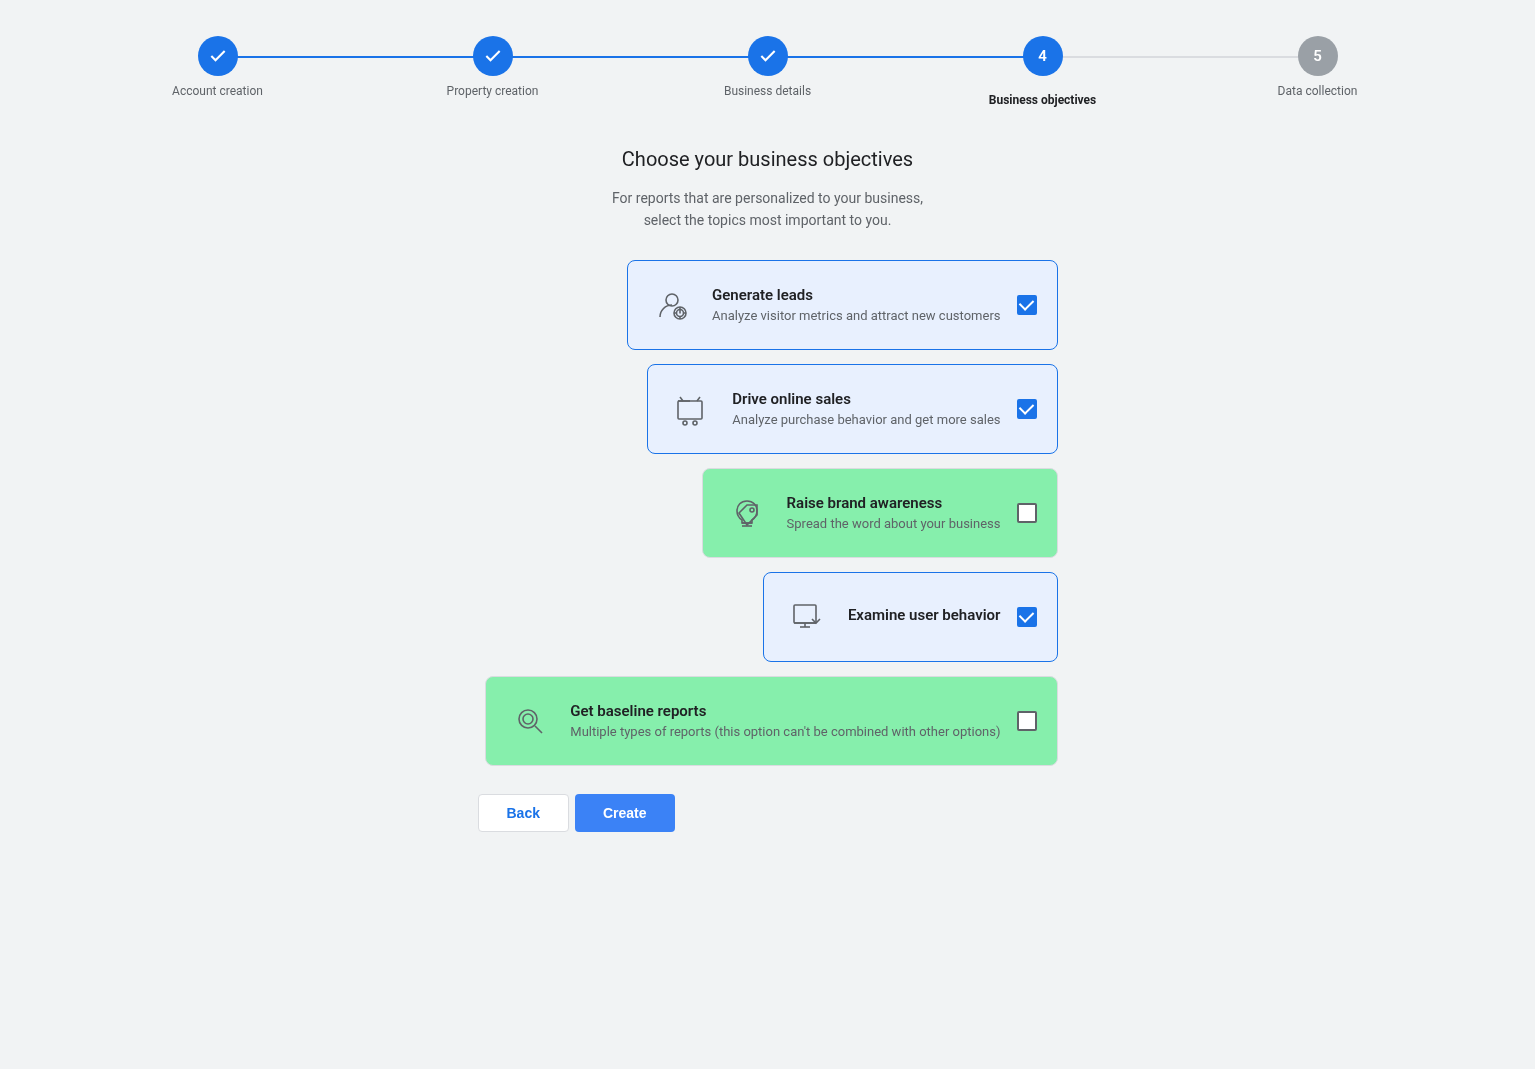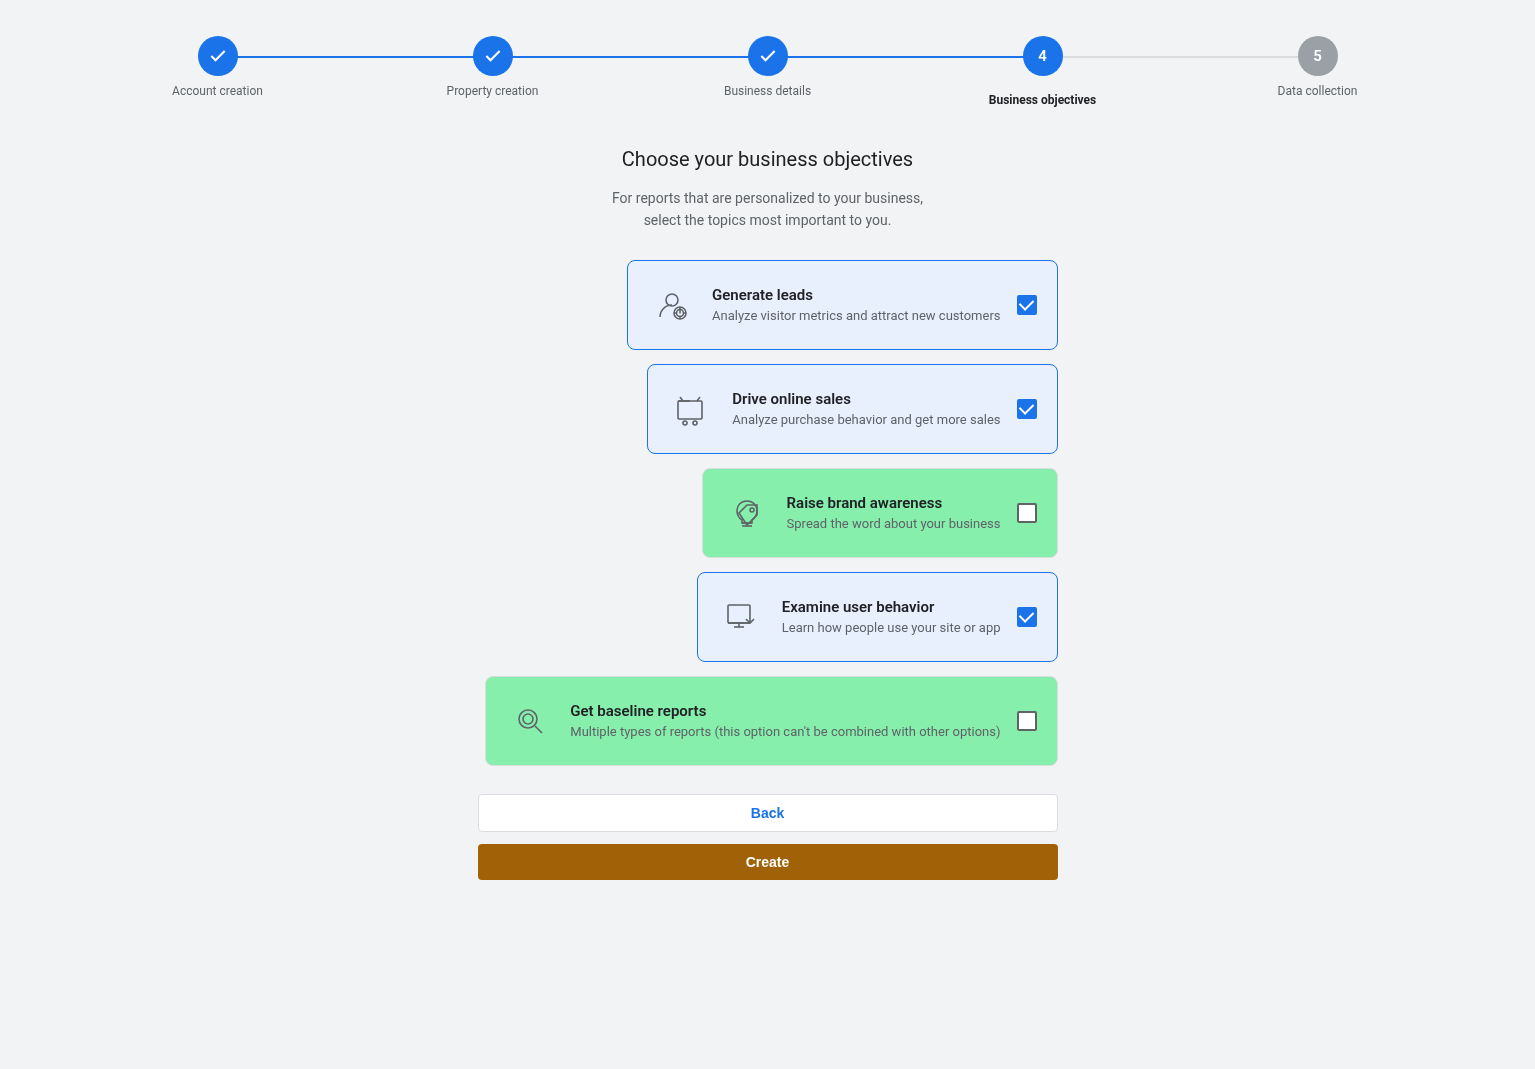--- a/index.html
+++ b/index.html
@@ -168,40 +168,39 @@
       width: 11px;
       height: 7px;
       border-left: 2px solid #fff;
       border-bottom: 2px solid #fff;
       transform: rotate(-45deg) translate(1px, -1px);
     }
 
     
     .buttons-row {
       display: flex;
-      gap: 12px;
+      gap: 6px;
       margin-top: 28px;
       width: 580px;
-      flex-direction: column;
     }
     .btn-back {
       padding: 10px 28px;
       border: 1px solid #dadce0;
       border-radius: 4px;
       background: #fff;
       color: #1a73e8;
       font-size: 14px;
       font-weight: 600;
       cursor: pointer;
     }
     .btn-create {
       padding: 10px 28px;
       border: none;
       border-radius: 4px;
-      background: #a16207;
+      background: #3b82f6;
       color: #fff;
       font-size: 14px;
       font-weight: 600;
       cursor: pointer;
     }
   </style>
 </head>
 <body>
 
 <nav class="stepper">
@@ -321,21 +320,20 @@
         <svg viewBox="0 0 36 36" fill="none" stroke="#5f6368" stroke-width="1.6">
           <rect x="4" y="6" width="22" height="18" rx="1"></rect>
           <line x1="4" y1="24" x2="26" y2="24"></line>
           <line x1="15" y1="24" x2="15" y2="28"></line>
           <line x1="10" y1="28" x2="20" y2="28"></line>
           <path d="M22 20 L26 24 L30 20" stroke="#5f6368"></path>
         </svg>
       </div>
       <div class="option-text">
         <div class="option-title">Examine user behavior</div>
-        <div class="option-desc">Learn how people use your site or app</div>
       </div>
       <div class="option-checkbox checked"></div>
     </div>
 
     <div class="option-card">
       <div class="option-icon">
         <svg viewBox="0 0 36 36" fill="none" stroke="#5f6368" stroke-width="1.6">
           <circle cx="16" cy="16" r="9"></circle>
           <line x1="23" y1="23" x2="30" y2="30"></line>
           <circle cx="16" cy="16" r="5"></circle>

